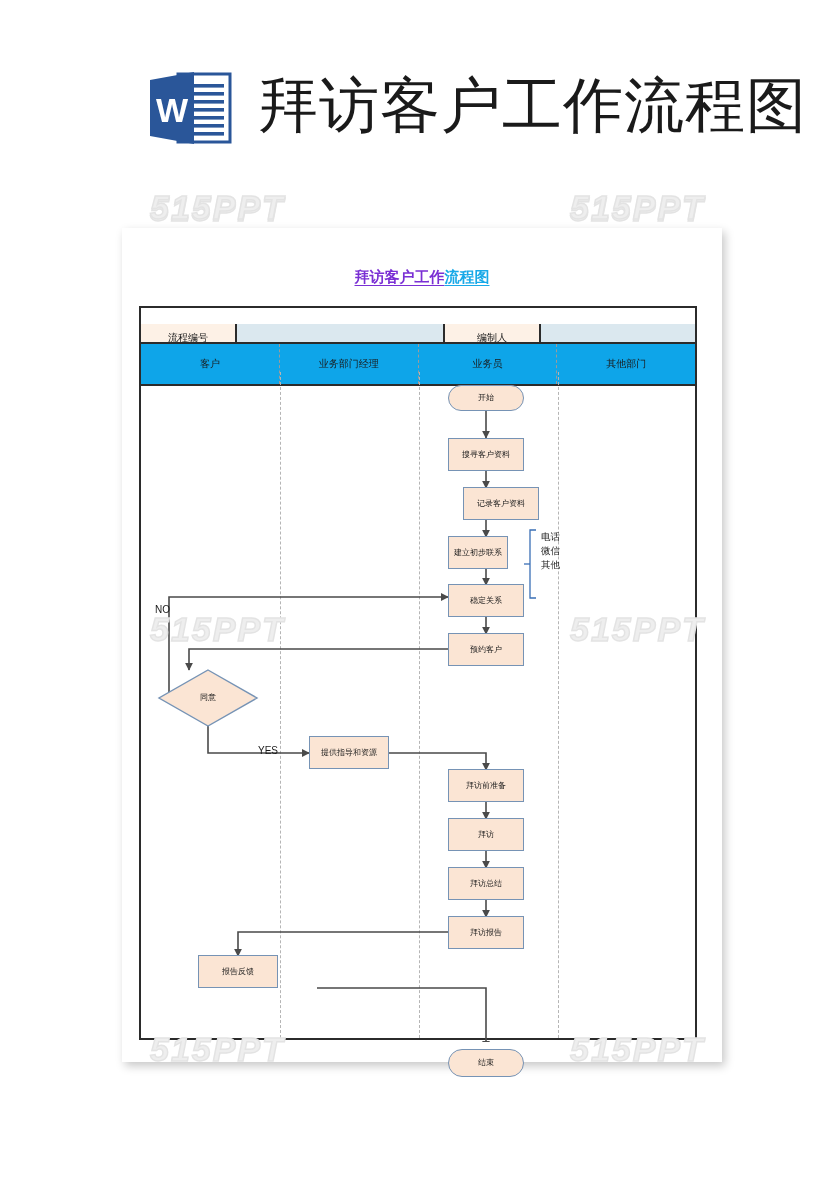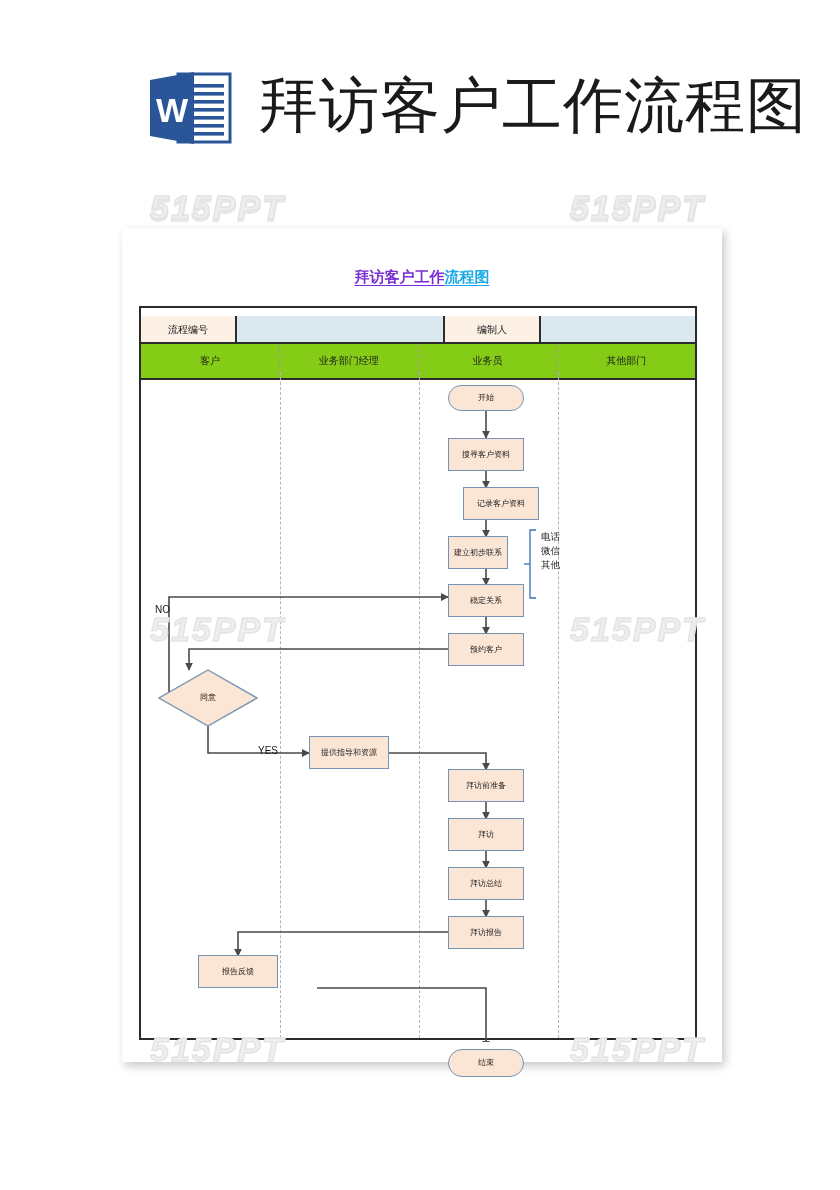--- a/index.html
+++ b/index.html
@@ -58,34 +58,34 @@
   .t-a { color: #7A2FD4; }
   .t-b { color: #18A9E8; }
 
   
   .table {
     position: absolute; left: 17px; top: 78px;
     width: 558px; height: 734px;
     border: 2px solid #2b2b2b;
     background: #fff;
   }
-  .row-info { position: absolute; left: 0; top: 8px; width: 100%; height: 28px; display: flex; }
+  .row-info { position: absolute; left: 0; top: 16px; width: 100%; height: 28px; display: flex; }
   .cell-lbl {
     background: #fdf1e6; border-right: 2px solid #2b2b2b;
     display: flex; align-items: center; justify-content: center;
     font-size: 10px; color: #1a1a1a;
   }
   .cell-val { background: #dbe8ef; border-right: 2px solid #2b2b2b; }
   .cell-val.last { border-right: none; }
   .c1 { width: 96px; } .c2 { width: 208px; } .c3 { width: 96px; } .c4 { width: 154px; }
 
   .row-head {
-    position: absolute; left: 0; top: 34px; width: 100%; height: 38px;
+    position: absolute; left: 0; top: 34px; width: 100%; height: 44px;
     display: flex;
-    background: #84cc16;
+    background: #0ea5e9;
     border-top: 2px solid #2b2b2b;
     border-bottom: 2px solid #2b2b2b;
   }
   .head-cell {
     flex: 1 1 0; display: flex; align-items: center; justify-content: center;
     font-size: 10px; color: #1a1a1a;
     border-right: 1px dashed #9b9b9b;
   }
   .head-cell:last-child { border-right: none; }
 

